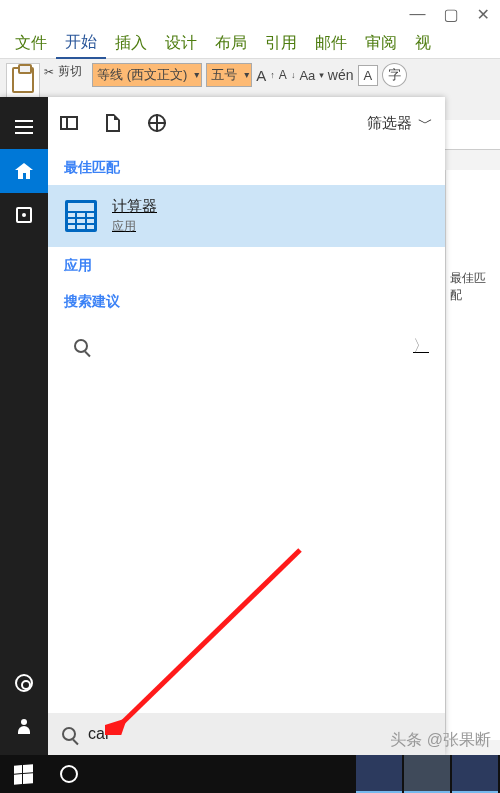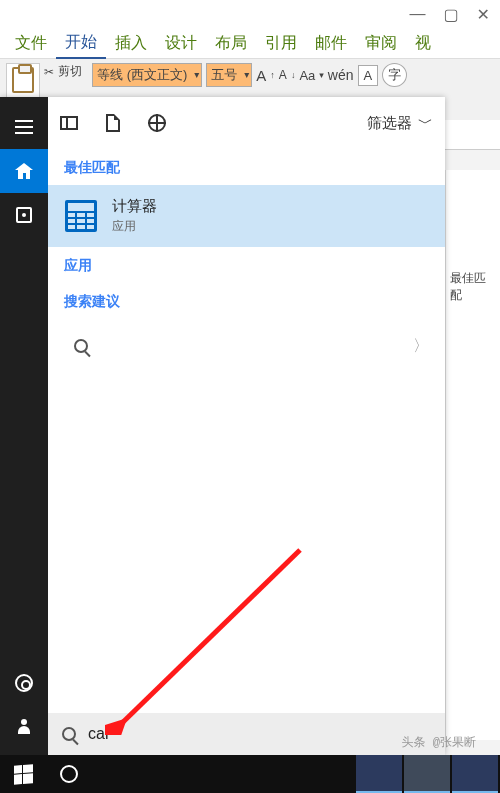--- a/index.html
+++ b/index.html
@@ -53,21 +53,21 @@
   .tab-ico { font-size: 18px; }
   .globe-ico { width: 18px; height: 18px; border: 2px solid #333; border-radius: 50%; position: relative; }
   .globe-ico::before { content: ""; position: absolute; top: -2px; left: 6px; width: 2px; height: 18px; background: #333; }
   .globe-ico::after { content: ""; position: absolute; top: 6px; left: -2px; width: 18px; height: 2px; background: #333; }
   .doc-ico { width: 14px; height: 18px; border: 2px solid #333; position: relative; }
   .doc-ico::before { content: ""; position: absolute; top: -2px; right: -2px; border-top: 6px solid #fff; border-left: 6px solid #333; }
   .apps-ico { width: 18px; height: 14px; border: 2px solid #333; position: relative; }
   .apps-ico::before { content: ""; position: absolute; top: -2px; left: 4px; width: 2px; height: 14px; background: #333; }
 
   .section-label { font-weight: 600; padding: 10px 16px 8px; font-size: 14px; color: #3b82f6; }
-  .result-item { display: flex; align-items: center; gap: 14px; padding: 10px 16px; cursor: default; }
+  .result-item { display: flex; align-items: center; gap: 14px; padding: 10px 16px; cursor: default; text-decoration: underline; }
   .result-item.best { background: #cce4f7; padding: 12px 16px; }
   .result-icon { width: 34px; height: 34px; display: flex; align-items: center; justify-content: center; font-size: 20px; }
   .calc-icon { width: 32px; height: 32px; background: #0067c0; border-radius: 2px; display: grid; grid-template-columns: repeat(3, 1fr); grid-template-rows: 8px repeat(3, 1fr); gap: 2px; padding: 3px; }
   .calc-icon .cs { grid-column: 1 / 4; background: #cfe6f9; }
   .calc-icon .cb { background: #cfe6f9; }
   .cal-icon { width: 22px; height: 22px; border: 2px solid #0067c0; border-radius: 2px; position: relative; }
   .cal-icon::before { content: ""; position: absolute; top: 4px; left: 0; right: 0; height: 2px; background: #0067c0; }
   .cal-icon::after { content: ""; position: absolute; top: 9px; left: 3px; width: 12px; height: 7px; background: repeating-linear-gradient(90deg,#0067c0 0 2px,transparent 2px 4px); }
   .search-glyph { width: 14px; height: 14px; border: 2px solid #555; border-radius: 50%; position: relative; }
   .search-glyph::after { content: ""; position: absolute; width: 7px; height: 2px; background: #555; bottom: -4px; right: -5px; transform: rotate(45deg); }
@@ -82,21 +82,21 @@
   
   .taskbar { position: absolute; left: 0; right: 0; bottom: 0; height: 38px; background: #101010; display: flex; align-items: center; }
   .tb-item { width: 46px; height: 100%; display: flex; align-items: center; justify-content: center; }
   .winlogo { display: grid; grid-template-columns: 8px 10px; grid-template-rows: 8px 10px; gap: 1px; transform: skewY(-4deg); }
   .winlogo span { background: #fff; }
   .cortana { width: 18px; height: 18px; border: 2px solid #fff; border-radius: 50%; }
   .tb-spacer { flex: 1; }
   .tb-right { display: flex; align-items: center; height: 100%; }
   .tb-running { width: 46px; height: 100%; background: #2c3a5e; border-bottom: 2px solid #76b9ed; margin-right: 2px; }
   .tb-running.b { background: #3f4a5a; }
-  .watermark { position: absolute; right: 24px; bottom: 42px; font-size: 12px; color: #999; font-family: Liberation Mono, monospace; }
+  .watermark { position: absolute; right: 9px; bottom: 42px; font-size: 16px; color: #999; }
 
   
   .arrow { position: absolute; pointer-events: none; left: 105px; bottom: 58px; width: 200px; height: 190px; }
 </style>
 </head>
 <body>
 
 <div class="word-window">
   <div class="word-titlebar">
     <span>—</span>

